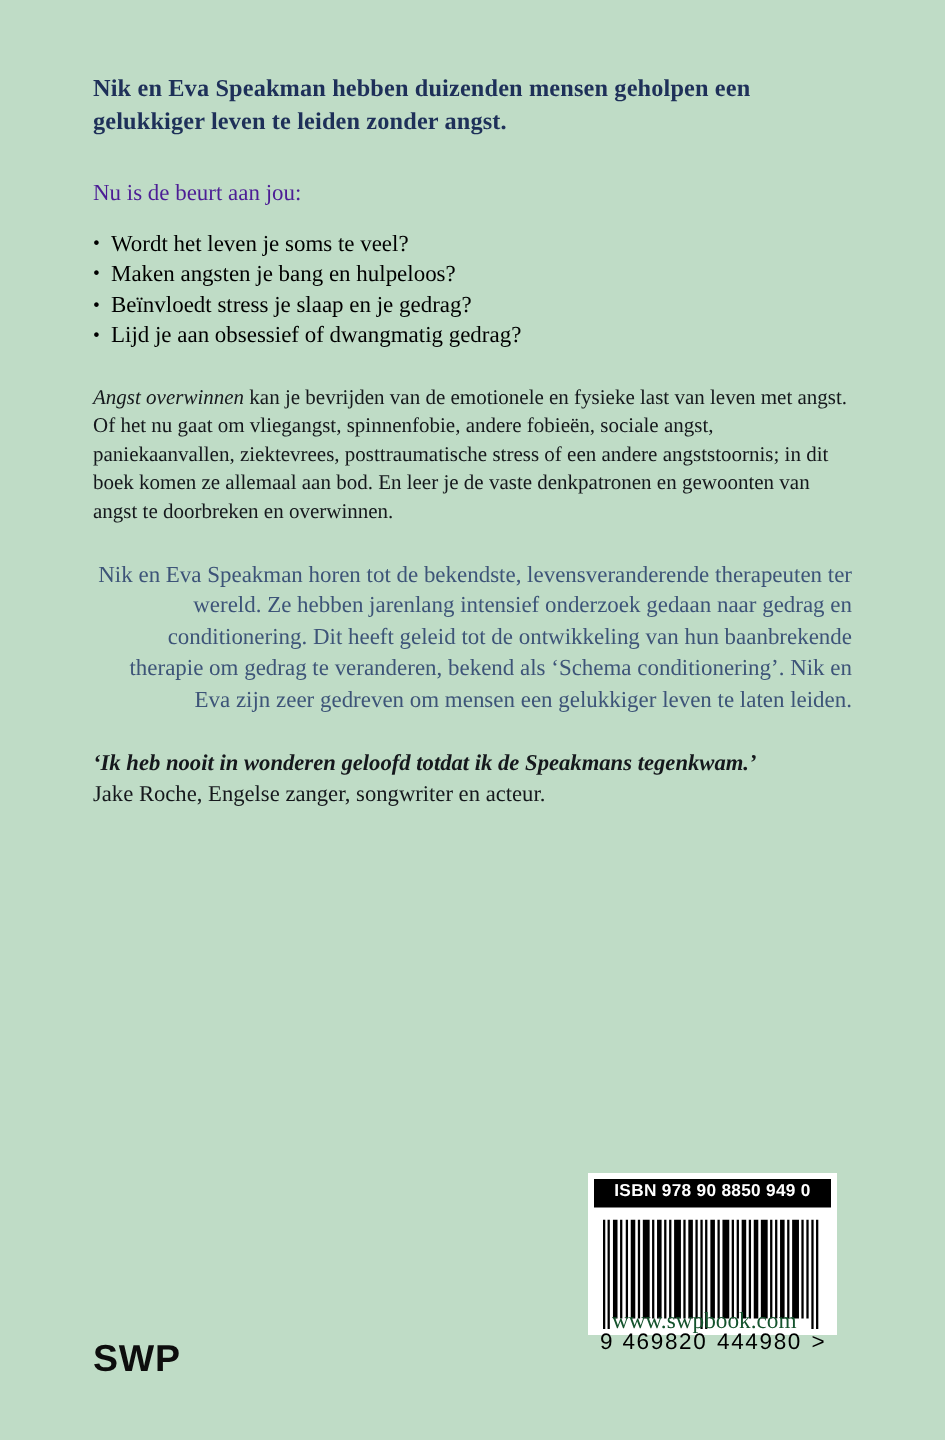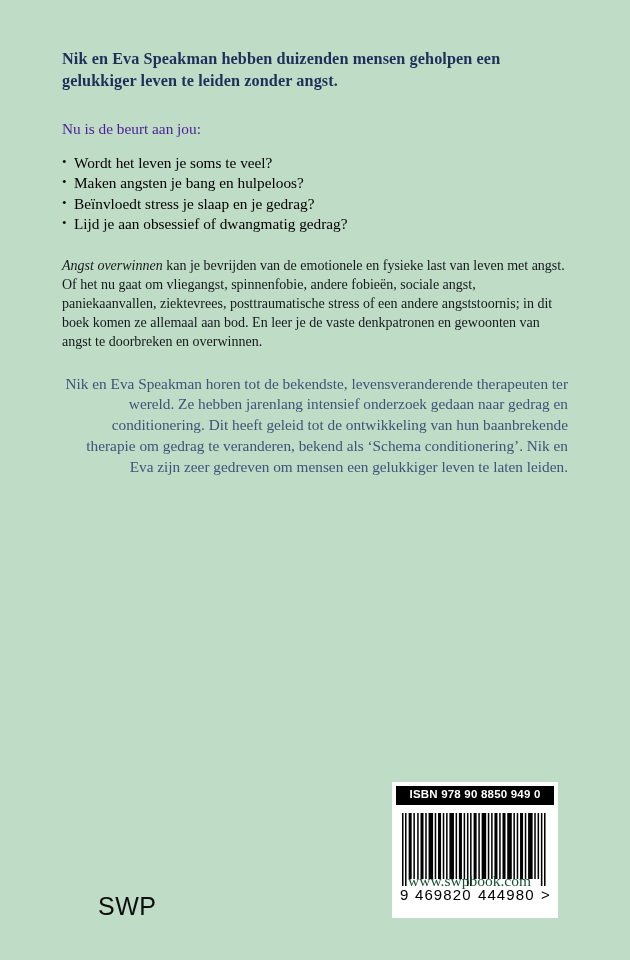--- a/index.html
+++ b/index.html
@@ -95,33 +95,32 @@
   .quote-attrib {
     font-style: normal;
   }
 
   
   .swp-logo {
     position: absolute;
     left: 62px;
     top: 892px;
     font-family: "Liberation Sans", "DejaVu Sans", sans-serif;
-    font-weight: normal;
+    font-weight: bold;
     font-size: 25px;
     letter-spacing: 0.5px;
     color: #0d0d0d;
-    margin-left: 36px;
   }
 
   .barcode-box {
     position: absolute;
     left: 392px;
     top: 782px;
     width: 166px;
-    height: 136px;
+    height: 108px;
     background: #ffffff;
     box-sizing: border-box;
     padding: 4px 4px 0 4px;
   }
 
   .isbn-bar {
     background: #000000;
     color: #ffffff;
     text-align: center;
     font-family: "Liberation Sans", "DejaVu Sans", sans-serif;
@@ -182,20 +181,24 @@
       <li>Maken angsten je bang en hulpeloos?</li>
       <li>Beïnvloedt stress je slaap en je gedrag?</li>
       <li>Lijd je aan obsessief of dwangmatig gedrag?</li>
     </ul>
 
     <p class="para"><em>Angst overwinnen</em><span> kan je bevrijden van de emotionele en fysieke last van leven met angst. Of het nu gaat om vliegangst, spinnenfobie, andere fobieën, sociale angst, paniekaanvallen, ziektevrees, posttraumatische stress of een andere angststoornis; in dit boek komen ze allemaal aan bod. En leer je de vaste denkpatronen en gewoonten van angst te doorbreken en overwinnen.</span></p>
 
 
     <p class="para-blue">Nik en Eva Speakman horen tot de bekendste, levensveranderende therapeuten ter wereld. Ze hebben jarenlang intensief onderzoek gedaan naar gedrag en conditionering. Dit heeft geleid tot de ontwikkeling van hun baanbrekende therapie om gedrag te veranderen, bekend als ‘Schema conditionering’. Nik en Eva zijn zeer gedreven om mensen een gelukkiger leven te laten leiden.</p>
 
+    <p class="quote-block">
+      <span class="quote-line">‘Ik heb nooit in wonderen geloofd totdat ik de Speakmans tegenkwam.’</span><br>
+      <span class="quote-attrib">Jake Roche, Engelse zanger, songwriter en acteur.</span>
+    </p>
 
   </div>
 
   <div class="swp-logo">SWP</div>
 
   <div class="barcode-box">
     <div class="isbn-bar">ISBN 978 90 8850 949 0</div>
 
     <div class="bars-wrap">
       <svg class="bars" viewBox="0 0 154 73" preserveAspectRatio="none">

